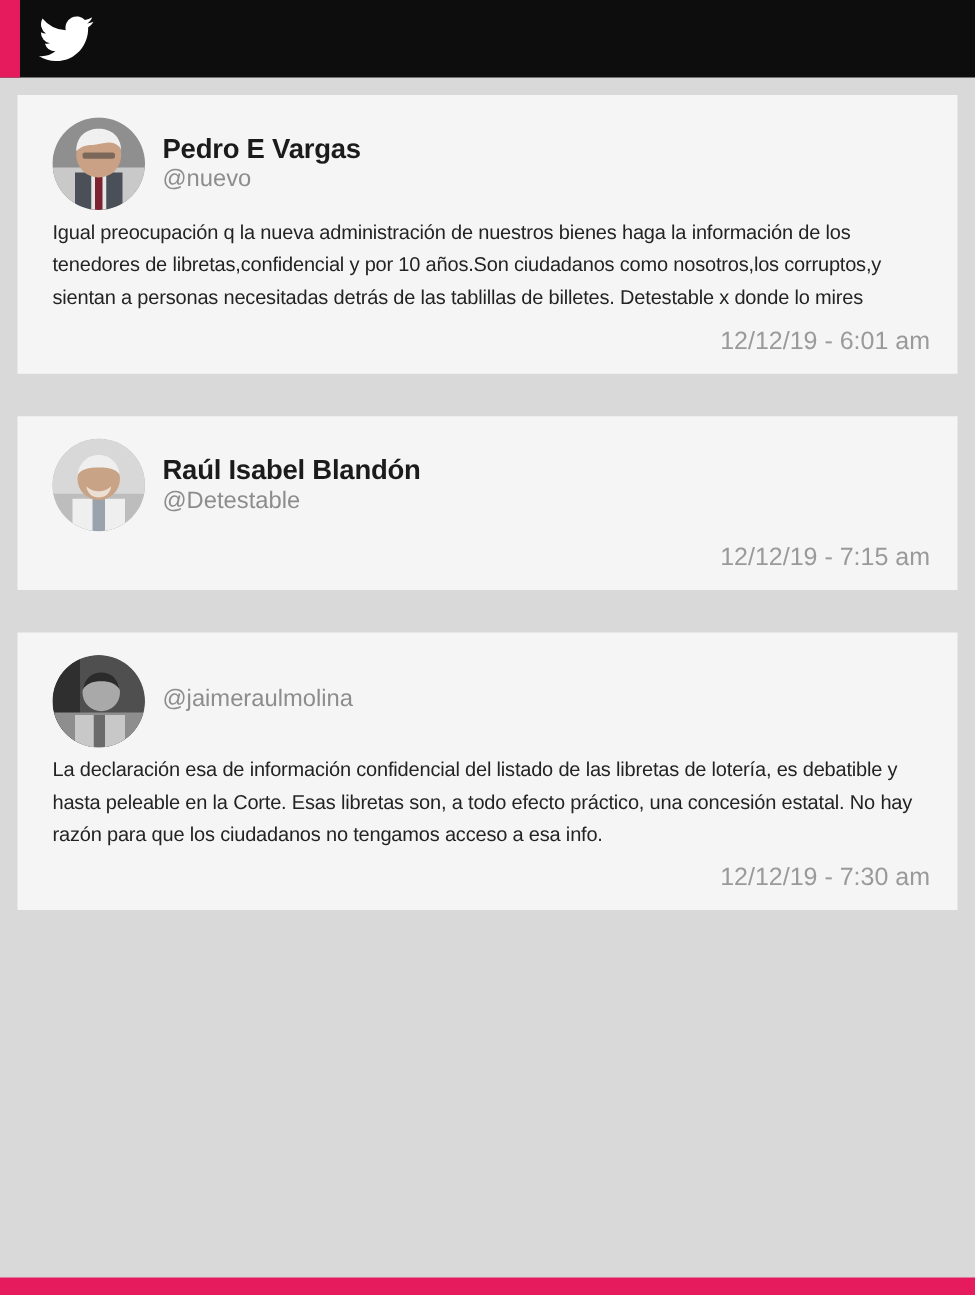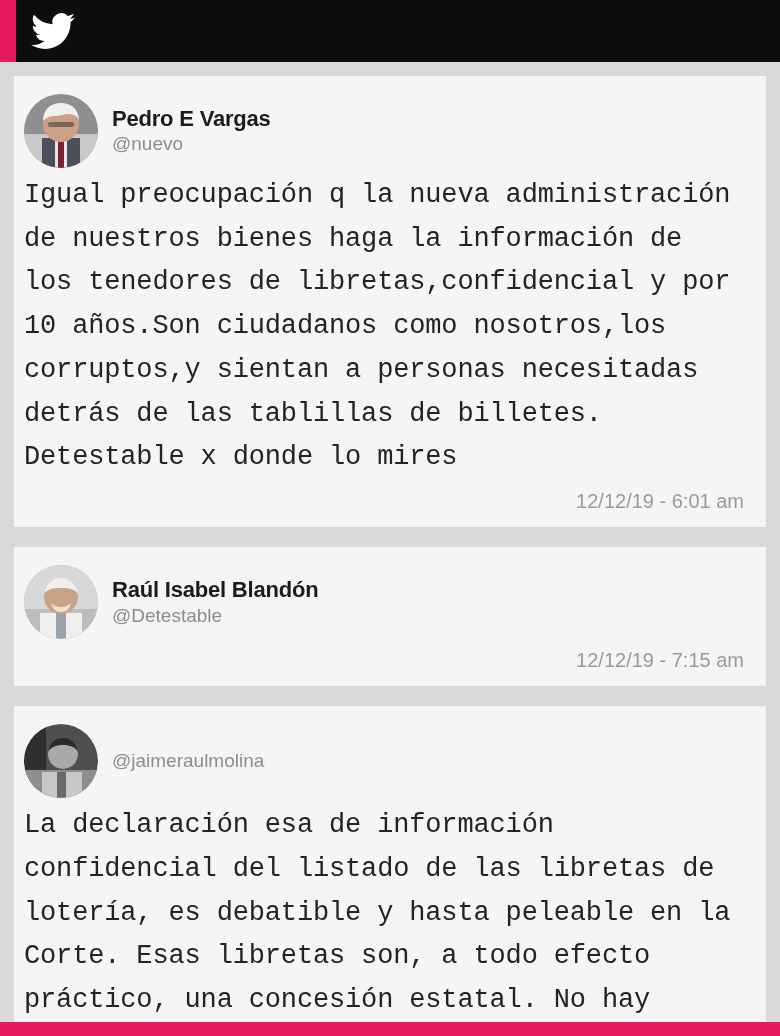--- a/index.html
+++ b/index.html
@@ -42,22 +42,22 @@
     height: 46px;
   }
   .logo-wrap svg { display: block; }
 
   
   .feed {
     padding: 14px 14px 0 14px;
   }
   .card {
     background: #f5f5f5;
-    margin-bottom: 20px;
-    padding: 18px 22px 14px 10px;
+    margin-bottom: 34px;
+    padding: 18px 22px 14px 28px;
   }
   .card-head {
     display: flex;
     align-items: center;
     gap: 14px;
     margin-bottom: 6px;
   }
   .avatar {
     width: 74px;
     height: 74px;
@@ -75,26 +75,25 @@
     color: #1b1b1b;
     line-height: 1.25;
     letter-spacing: -0.2px;
   }
   .handle {
     font-size: 19px;
     color: #8d8d8d;
     line-height: 1.3;
   }
   .tweet-text {
-    font-size: 27px;
+    font-size: 16px;
     line-height: 1.62;
     color: #232323;
     letter-spacing: -0.15px;
     margin-top: 4px;
-    font-family: Liberation Mono, monospace;
   }
   .timestamp {
     margin-top: 10px;
     text-align: right;
     font-size: 20px;
     color: #9a9a9a;
   }
 
   
   .footer-accent {

